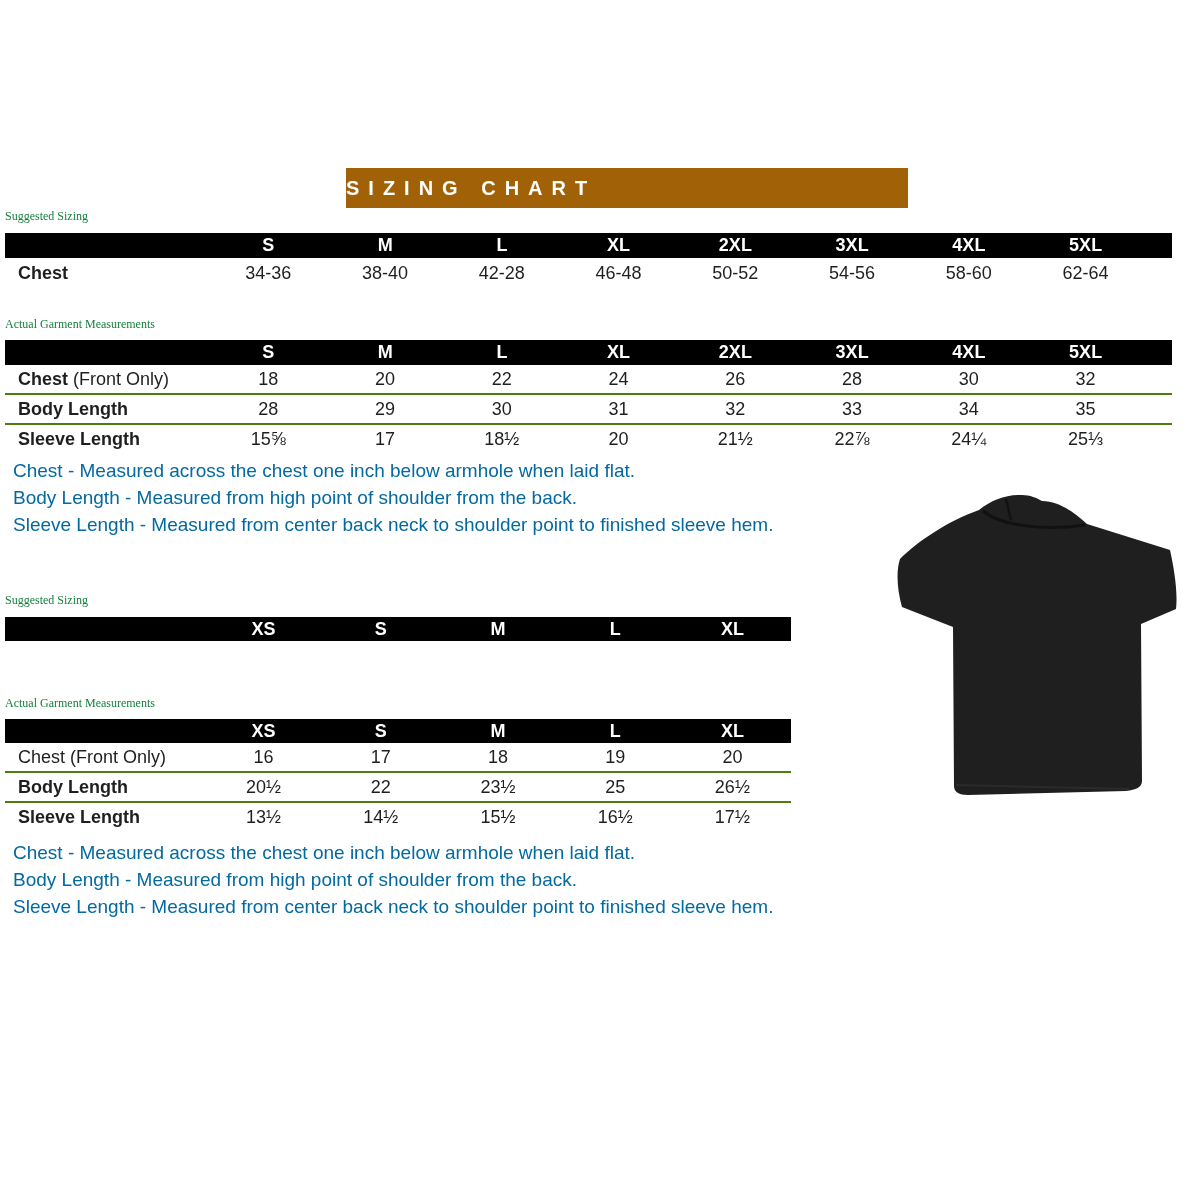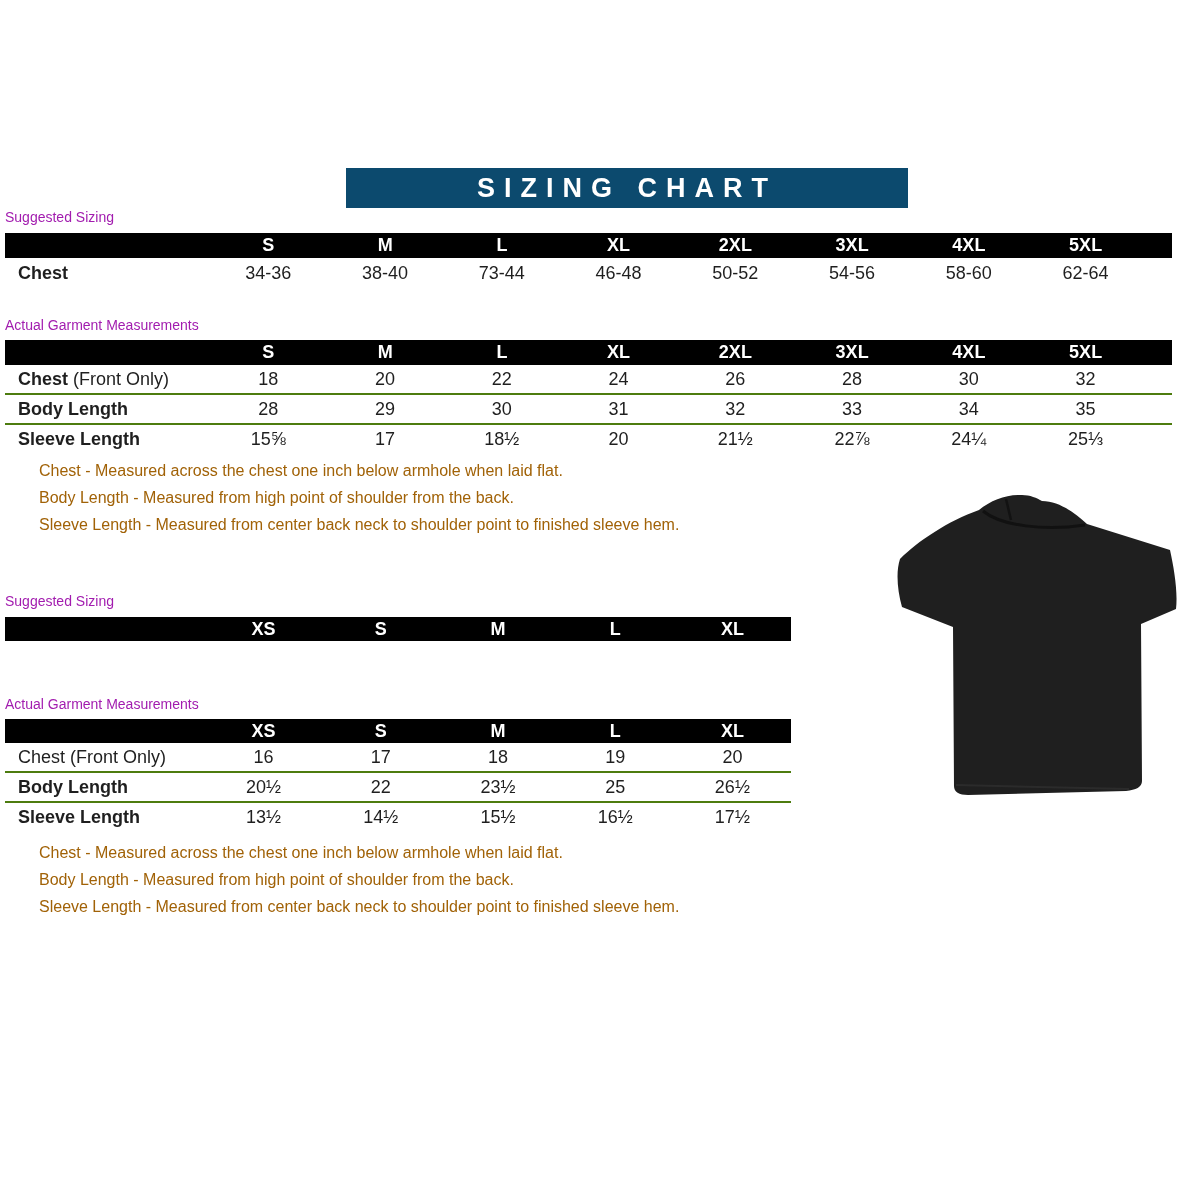--- a/index.html
+++ b/index.html
@@ -5,39 +5,39 @@
   html,body{margin:0;padding:0;}
   body{
     width:1200px;height:1200px;background:#ffffff;
     font-family:"Liberation Sans","DejaVu Sans",sans-serif;
     color:#1a1a1a;position:relative;overflow:hidden;
   }
   .stage{position:absolute;inset:0;}
   .abs{position:absolute;}
   .page-title{font-size:30px;font-weight:bold;color:#111;letter-spacing:.2px;white-space:nowrap;}
   .banner{
-    background:#0c4a6e;color:#fff;display:flex;align-items:center;justify-content:center;
-    font-size:27px;font-weight:bold;letter-spacing:9px;white-space:nowrap;
+    background:#a16207;color:#fff;display:flex;align-items:center;justify-content:flex-start;
+    font-size:20px;font-weight:bold;letter-spacing:9px;white-space:nowrap;
   }
-  .sec-label{font-size:14px;color:#a21caf;white-space:nowrap;}
+  .sec-label{font-size:12px;color:#15803d;white-space:nowrap;font-family:Liberation Serif, serif;}
   
   .tbl{font-size:18px;}
   .trow,.thead{display:grid;align-items:center;}
   .adult .trow,.adult .thead{grid-template-columns:205px repeat(8,1fr);padding-right:28px;}
   .youth .trow,.youth .thead{grid-template-columns:200px repeat(5,1fr);}
   .thead{background:#000;color:#fff;font-weight:bold;height:25px;}
   .youth .thead{height:24px;}
   .hcell,.cell{text-align:center;white-space:nowrap;}
   .cell.label{text-align:left;padding-left:13px;}
   .trow{height:31px;color:#1f1f1f;}
   .rule .trow{height:28px;}
   .rule .trow + .trow{border-top:2px solid #4d7c0f;}
   .b{font-weight:bold;}
   
-  .notes{font-size:16px;color:#a16207;margin-left:26px;}
+  .notes{font-size:19px;color:#0369a1;}
   .note{height:27px;line-height:20px;white-space:nowrap;}
   .tshirt{display:block;}
 </style>
 </head>
 <body>
 
 <div class="stage">
 
   <div class="abs banner" style="left:346px;top:168px;width:562px;height:40px;">
     <span>SIZING CHART</span>
@@ -53,21 +53,21 @@
       <div class="hcell">XL</div>
       <div class="hcell">2XL</div>
       <div class="hcell">3XL</div>
       <div class="hcell">4XL</div>
       <div class="hcell">5XL</div>
     </div>
     <div class="trow">
       <div class="cell label"><span class="b">Chest</span><span></span></div>
       <div class="cell">34-36</div>
       <div class="cell">38-40</div>
-      <div class="cell">73-44</div>
+      <div class="cell">42-28</div>
       <div class="cell">46-48</div>
       <div class="cell">50-52</div>
       <div class="cell">54-56</div>
       <div class="cell">58-60</div>
       <div class="cell">62-64</div>
     </div>
   </div>
 
   <div class="abs sec-label" style="left:5px;top:317px;">Actual Garment Measurements</div>
   <div class="abs tbl adult rule" style="left:5px;top:340px;width:1167px;">

